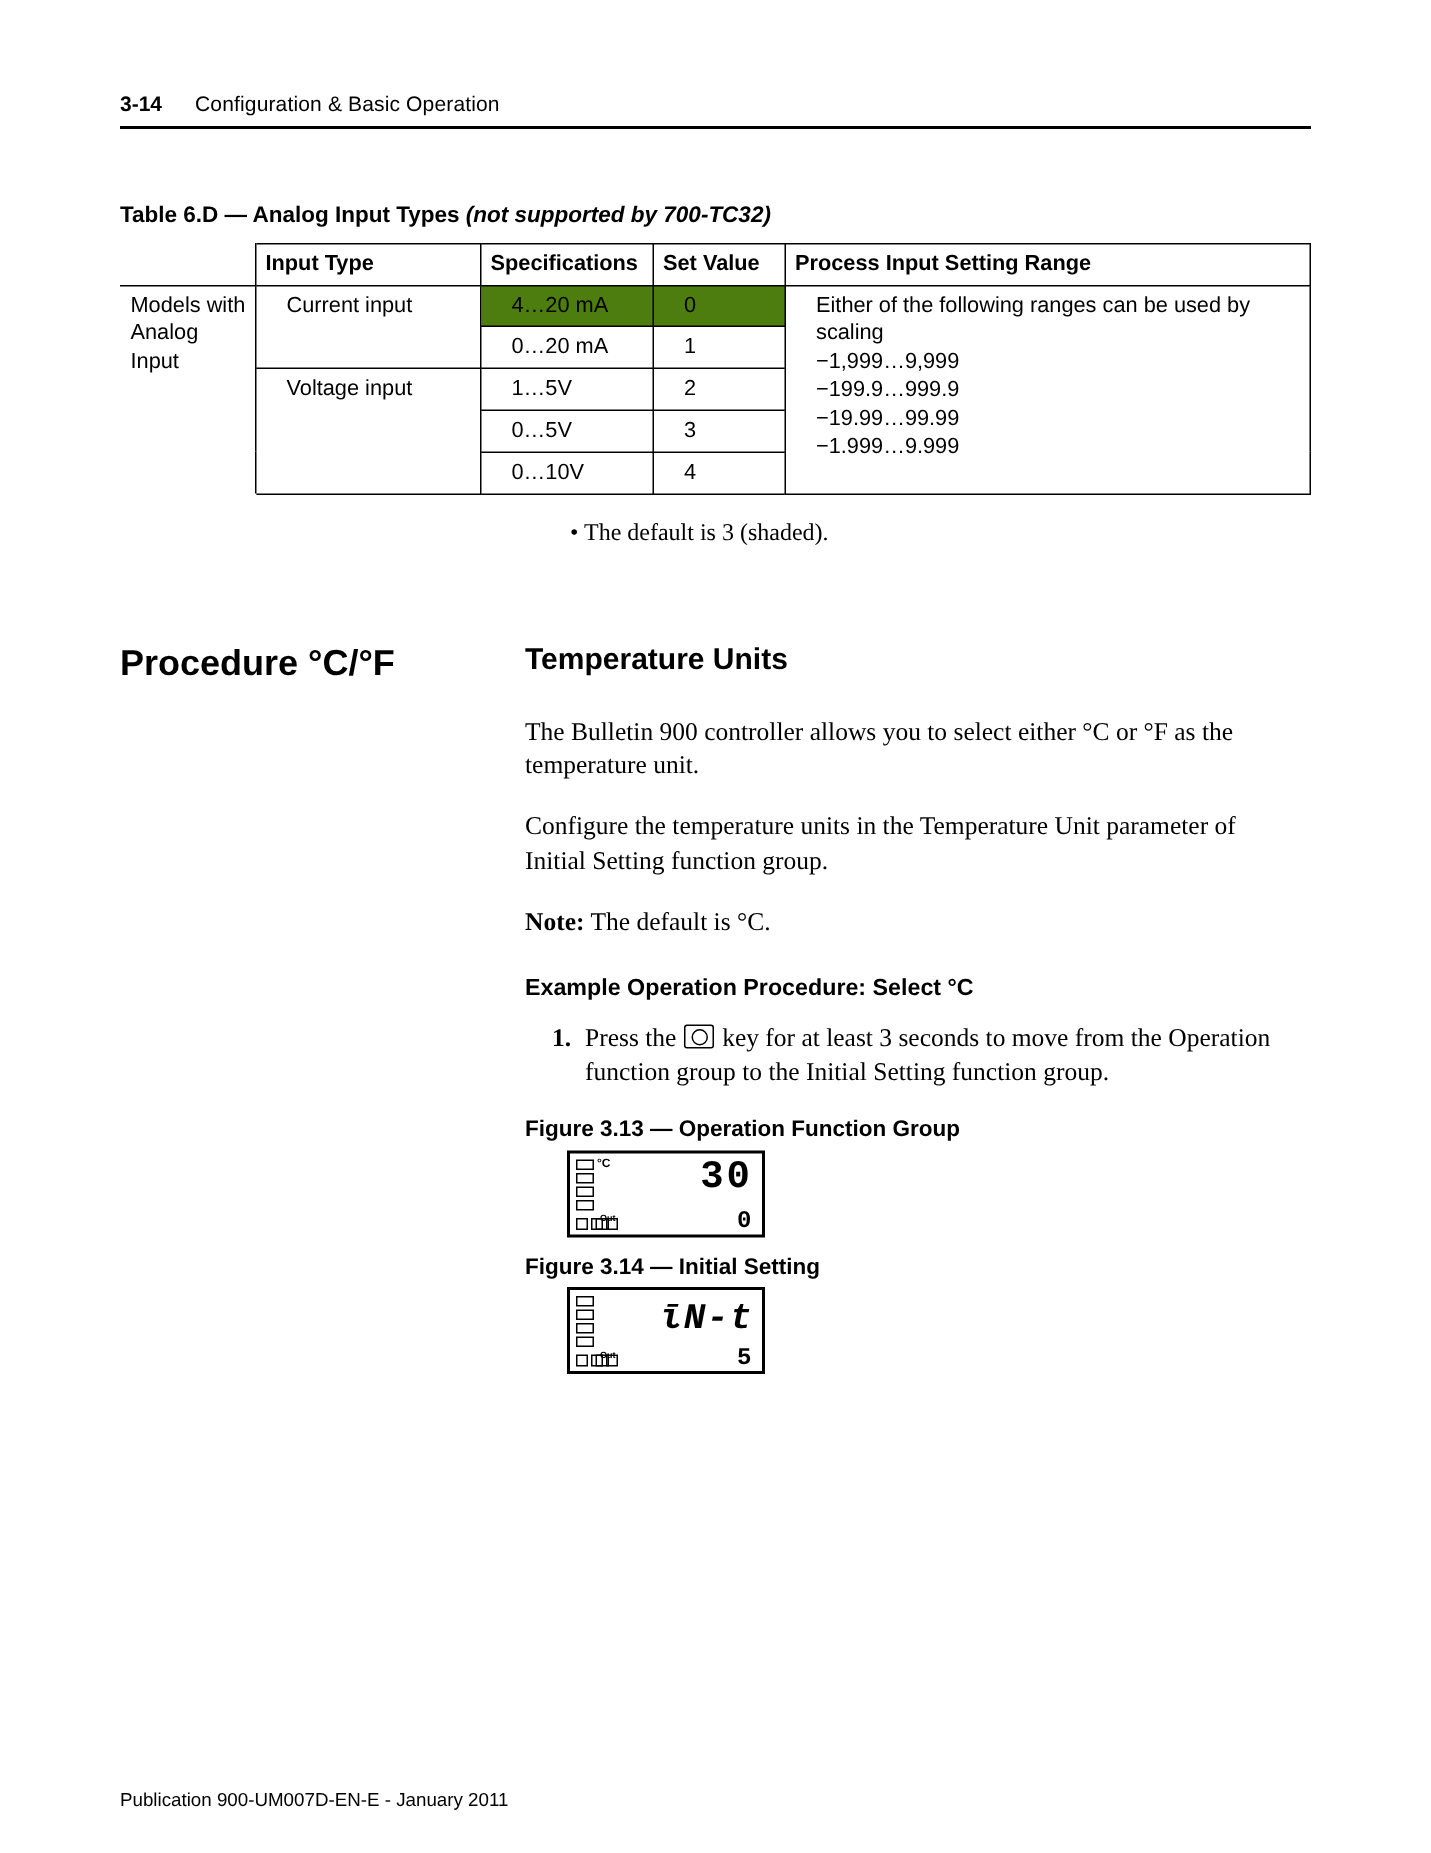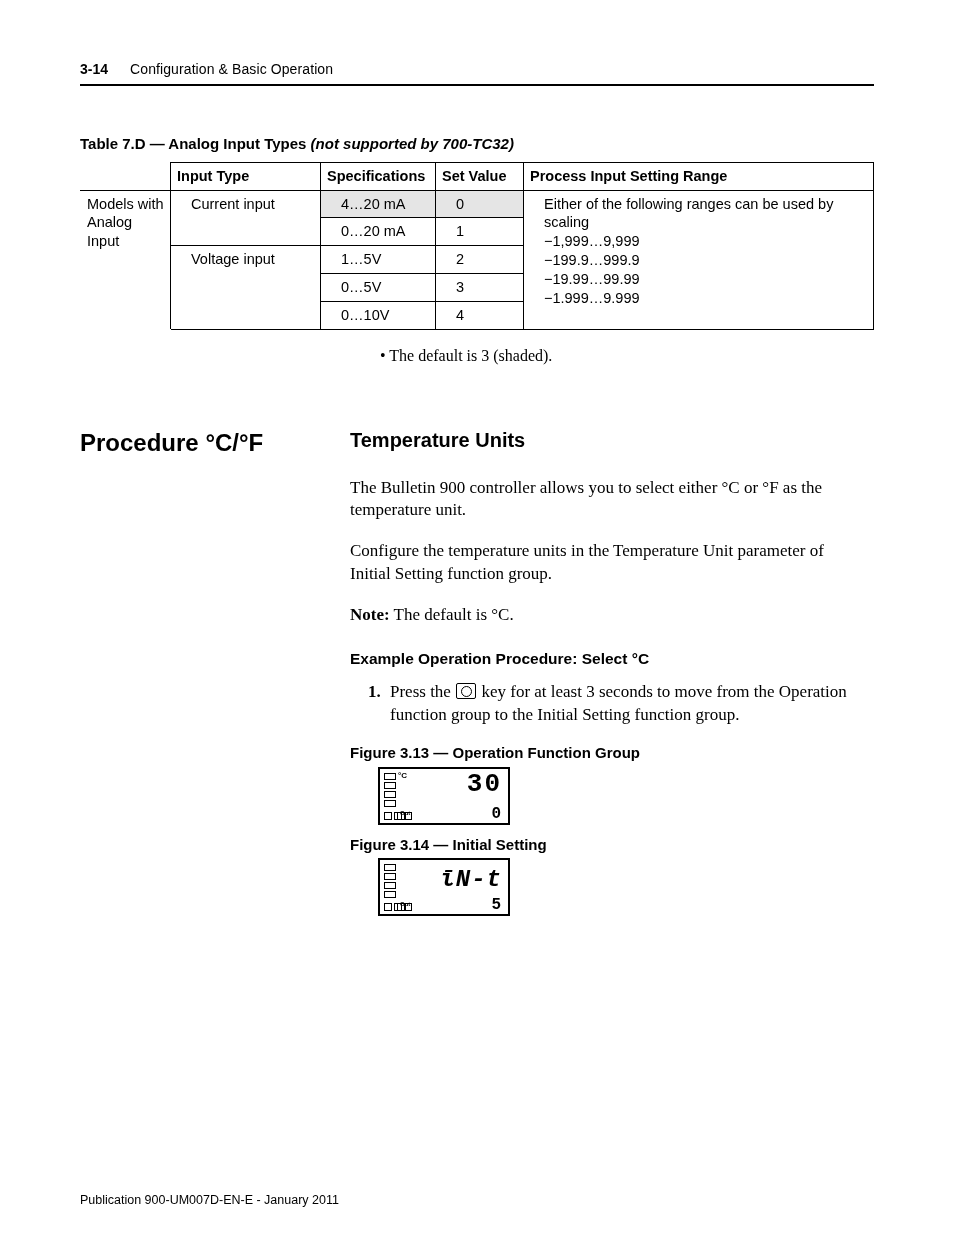--- a/index.html
+++ b/index.html
@@ -57,21 +57,21 @@
     font-family: "Helvetica Neue", Arial, sans-serif;
   }
   table.analog th { font-weight: bold; }
   table.analog .rowlabel {
     border-top: 1px solid #000;
     border-left: 1px solid #fff;
     border-bottom: 1px solid #fff;
     border-right: 1px solid #000;
     font-family: "Helvetica Neue", Arial, sans-serif;
   }
-  table.analog td.shaded { background: #e5e5e5; }
+  table.analog td.shaded { background: #4d7c0f; }
   table.analog td.bodycell { font-family: "Helvetica Neue", Arial, sans-serif; padding-left: 20px; }
   .bullet-note {
     font-family: Garamond, "Times New Roman", serif;
     font-size: 16px;
     margin: 16px 0 0 300px;
   }
   .two-col {
     display: flex;
     margin-top: 60px;
     gap: 0;
@@ -222,21 +222,21 @@
 <body>
 
 <div class="page">
 
   <div class="running-head">
     <span class="pagenum">3-14</span>
     <span class="section">Configuration &amp; Basic Operation</span>
   </div>
 
   <div class="table-caption">
-    <span>Table 7.D — Analog Input Types </span><span class="italic">(not supported by 700-TC32)</span>
+    <span>Table 6.D — Analog Input Types </span><span class="italic">(not supported by 700-TC32)</span>
   </div>
 
   <table class="analog">
     <colgroup>
       <col style="width:90px">
       <col style="width:150px">
       <col style="width:115px">
       <col style="width:88px">
       <col>
     </colgroup>

